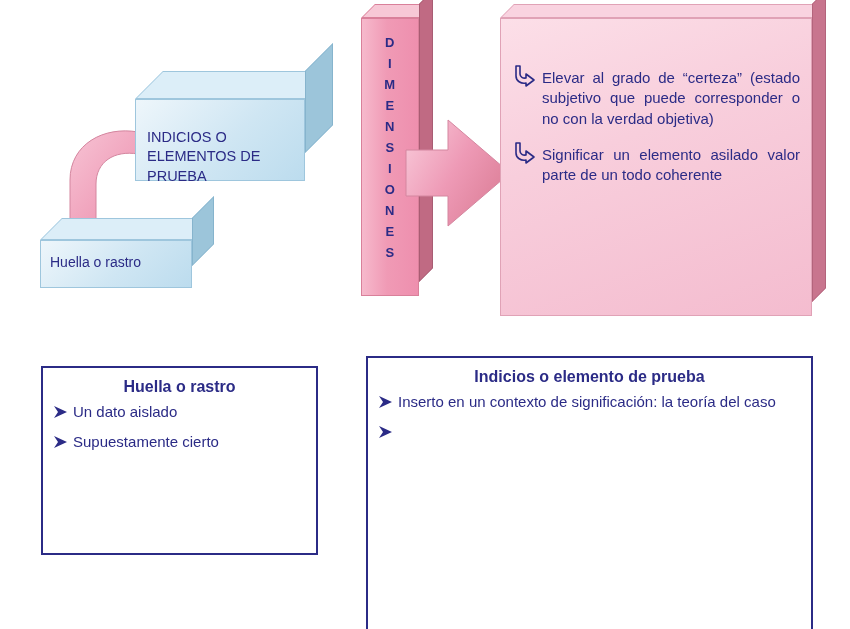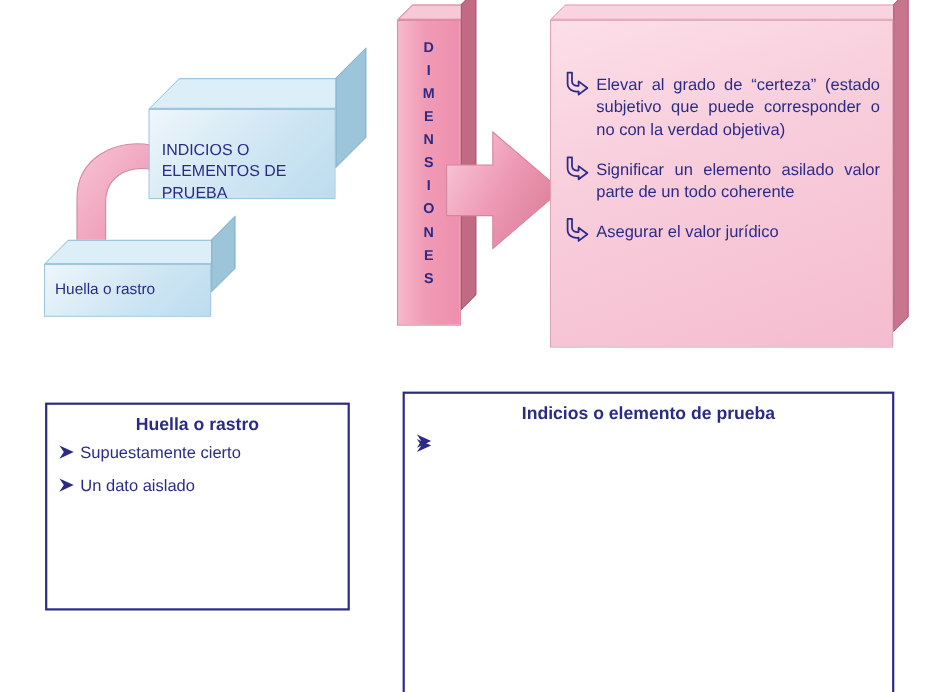--- a/index.html
+++ b/index.html
@@ -350,69 +350,62 @@
 
       <div class="pbullet">
         <span class="hookicon">
           <svg width="26" height="26" viewBox="0 0 26 26" xmlns="http://www.w3.org/2000/svg">
             <path d="M4,4 L4,14 C4,19 9,22 14,21 L14,24 L22,18 L14,12 L14,16 C11,16.5 8,15 8,12 L8,4 Z" fill="none" stroke="#2b2b86" stroke-width="1.6" stroke-linejoin="round"></path>
           </svg>
         </span>
         <span>Significar un elemento asilado valor parte de un todo coherente</span>
       </div>
 
-      <div class="pbullet">
-        <span class="hookicon">
-          <svg width="26" height="26" viewBox="0 0 26 26" xmlns="http://www.w3.org/2000/svg">
-            <path d="M4,4 L4,14 C4,19 9,22 14,21 L14,24 L22,18 L14,12 L14,16 C11,16.5 8,15 8,12 L8,4 Z" fill="none" stroke="#2b2b86" stroke-width="1.6" stroke-linejoin="round"></path>
-          </svg>
-        </span>
-        <span>Asegurar el valor jurídico</span>
-      </div>
 
     </div>
   </div>
 
   <div class="card card-left">
     <div class="card-title">Huella o rastro</div>
+
+    <div class="cbullet">
+      <span class="arrowicon">
+        <svg width="16" height="14" viewBox="0 0 16 14" xmlns="http://www.w3.org/2000/svg">
+          <path d="M1,1 L14,7 L1,13 L5,7 Z" fill="#2b2b86"></path>
+        </svg>
+      </span>
+      <span>Un dato aislado</span>
+    </div>
 
     <div class="cbullet">
       <span class="arrowicon">
         <svg width="16" height="14" viewBox="0 0 16 14" xmlns="http://www.w3.org/2000/svg">
           <path d="M1,1 L14,7 L1,13 L5,7 Z" fill="#2b2b86"></path>
         </svg>
       </span>
       <span>Supuestamente cierto</span>
     </div>
 
+  </div>
+
+  <div class="card card-right">
+    <div class="card-title">Indicios o elemento de prueba</div>
+
+
     <div class="cbullet">
       <span class="arrowicon">
         <svg width="16" height="14" viewBox="0 0 16 14" xmlns="http://www.w3.org/2000/svg">
           <path d="M1,1 L14,7 L1,13 L5,7 Z" fill="#2b2b86"></path>
         </svg>
       </span>
-      <span>Un dato aislado</span>
+      <span>Inserto en un contexto de significación: la teoría del caso</span>
     </div>
-
-  </div>
-
-  <div class="card card-right">
-    <div class="card-title">Indicios o elemento de prueba</div>
-
 
     <div class="cbullet">
       <span class="arrowicon">
         <svg width="16" height="14" viewBox="0 0 16 14" xmlns="http://www.w3.org/2000/svg">
           <path d="M1,1 L14,7 L1,13 L5,7 Z" fill="#2b2b86"></path>
         </svg>
       </span>
     </div>
-
-    <div class="cbullet">
-      <span class="arrowicon">
-        <svg width="16" height="14" viewBox="0 0 16 14" xmlns="http://www.w3.org/2000/svg">
-          <path d="M1,1 L14,7 L1,13 L5,7 Z" fill="#2b2b86"></path>
-        </svg>
-      </span>
-    </div>
   </div>
 
 </div>
 
 </body></html>

